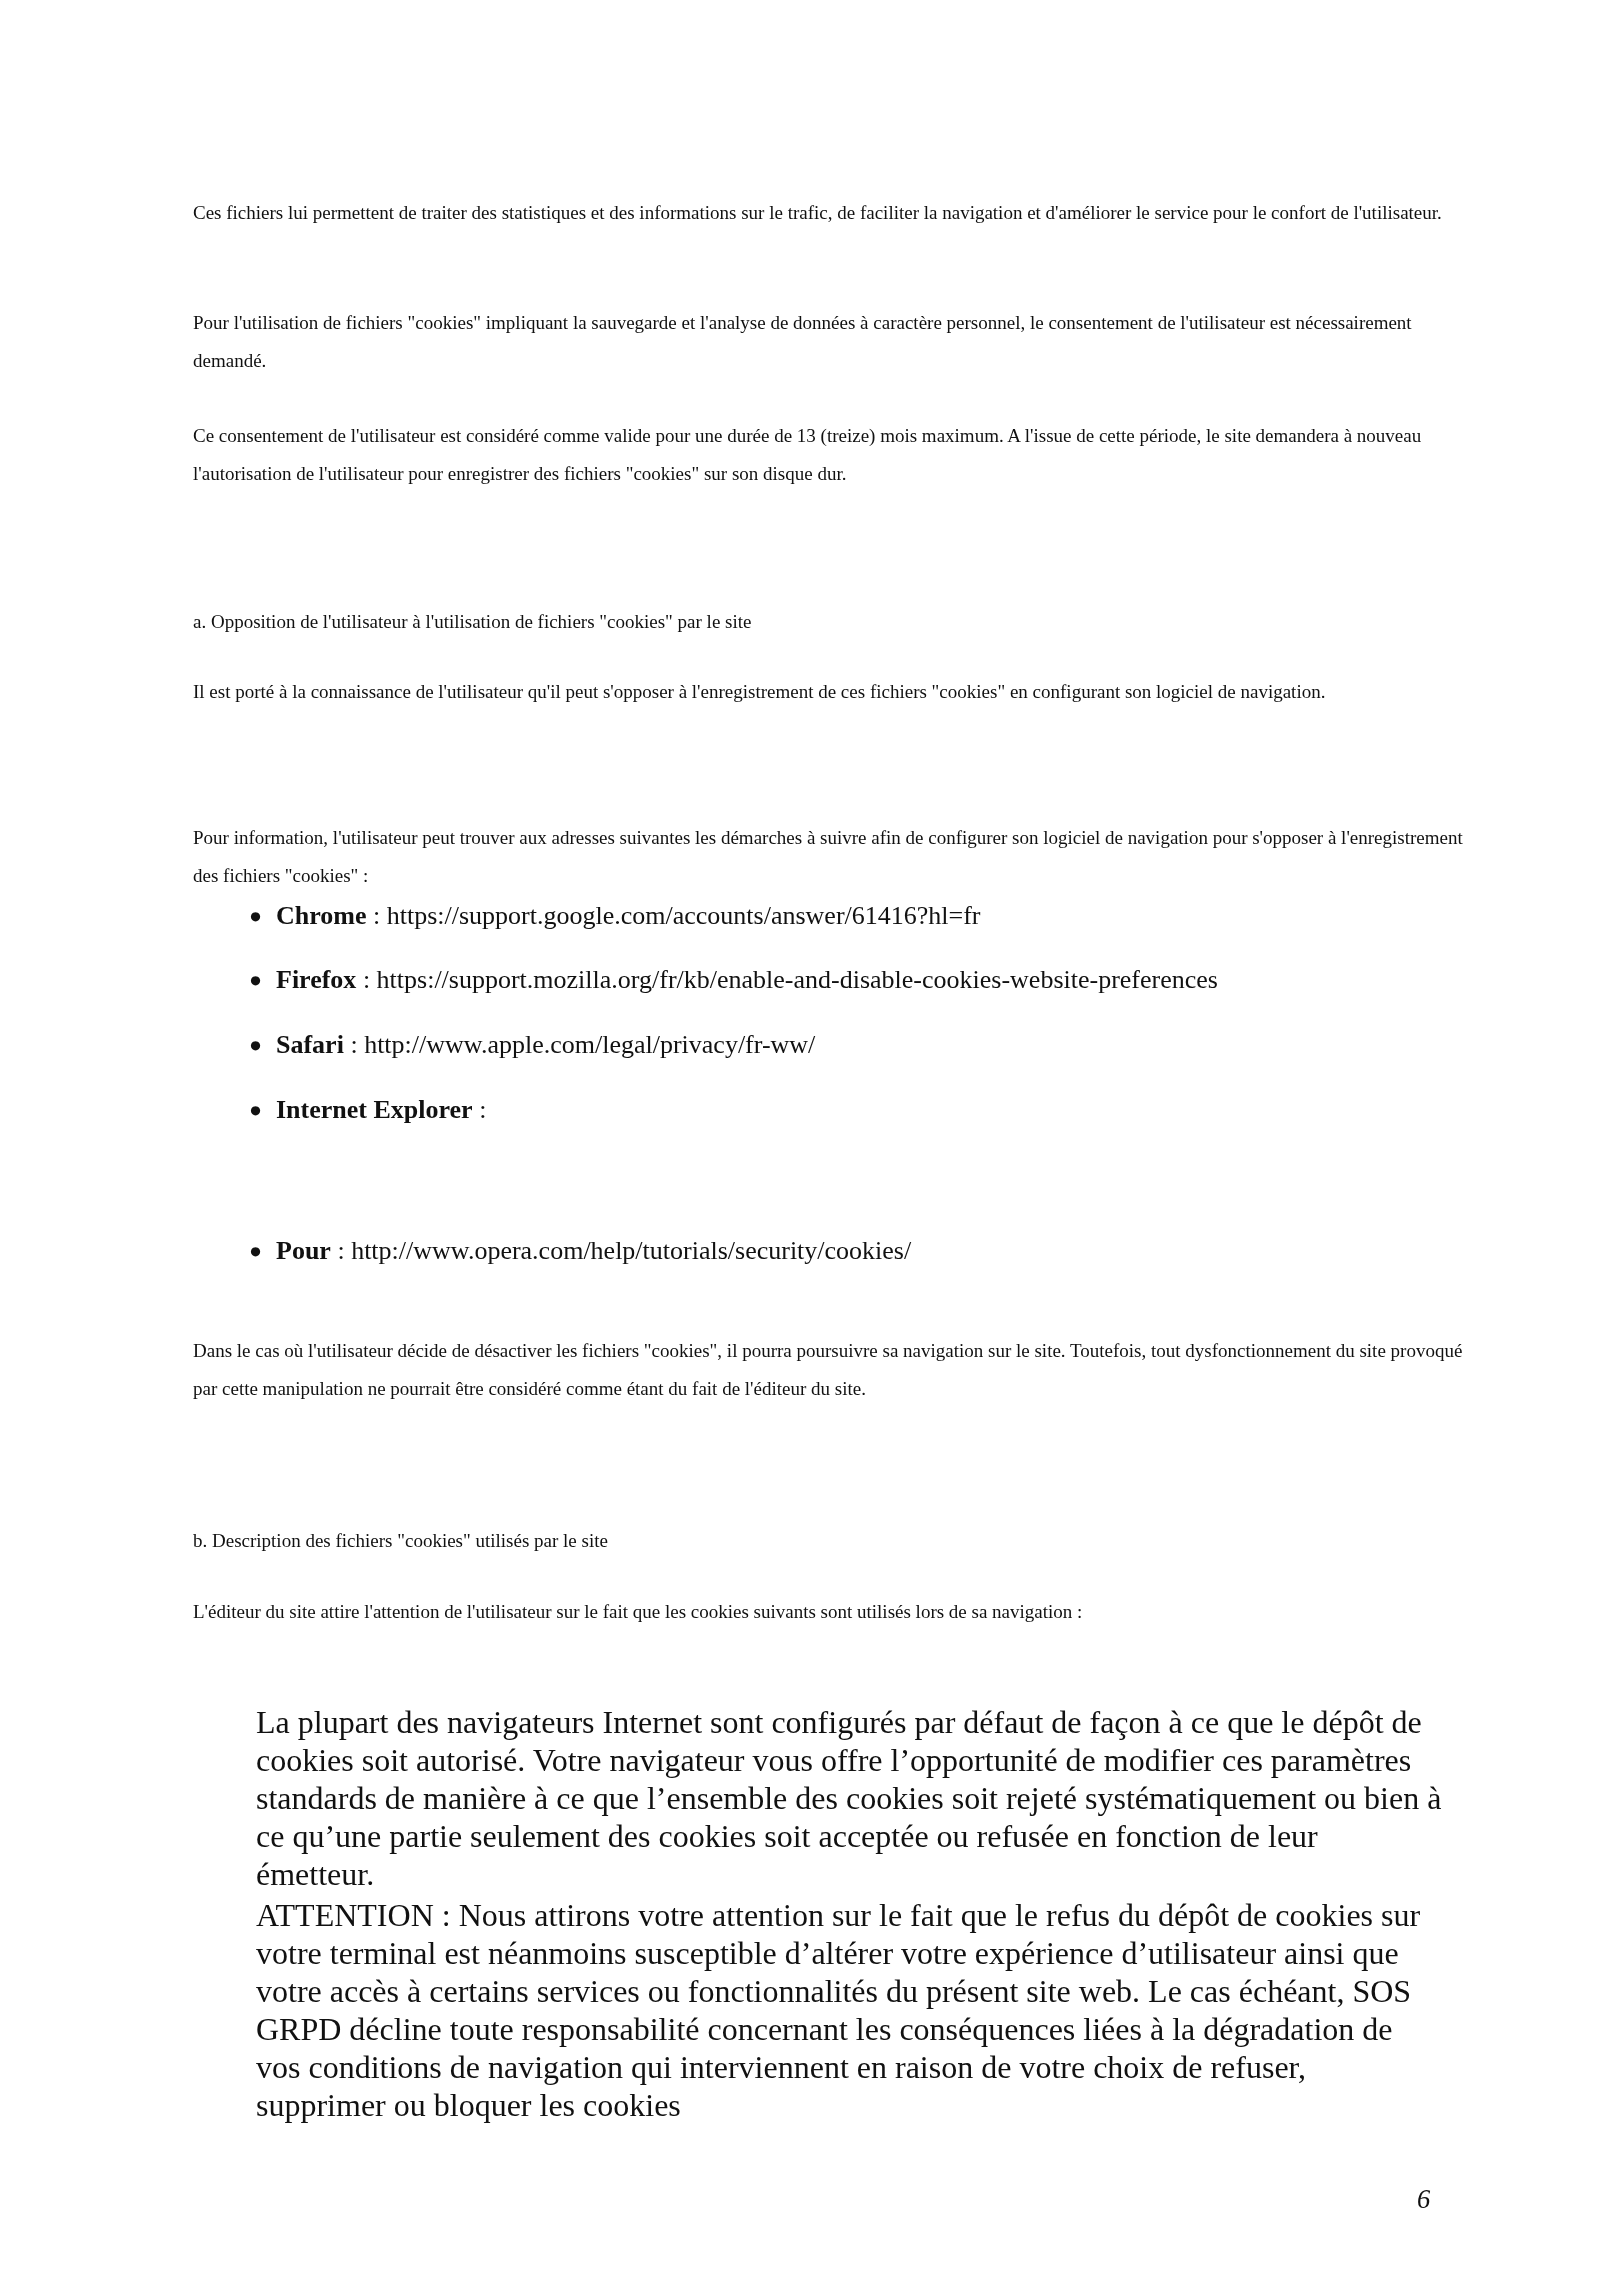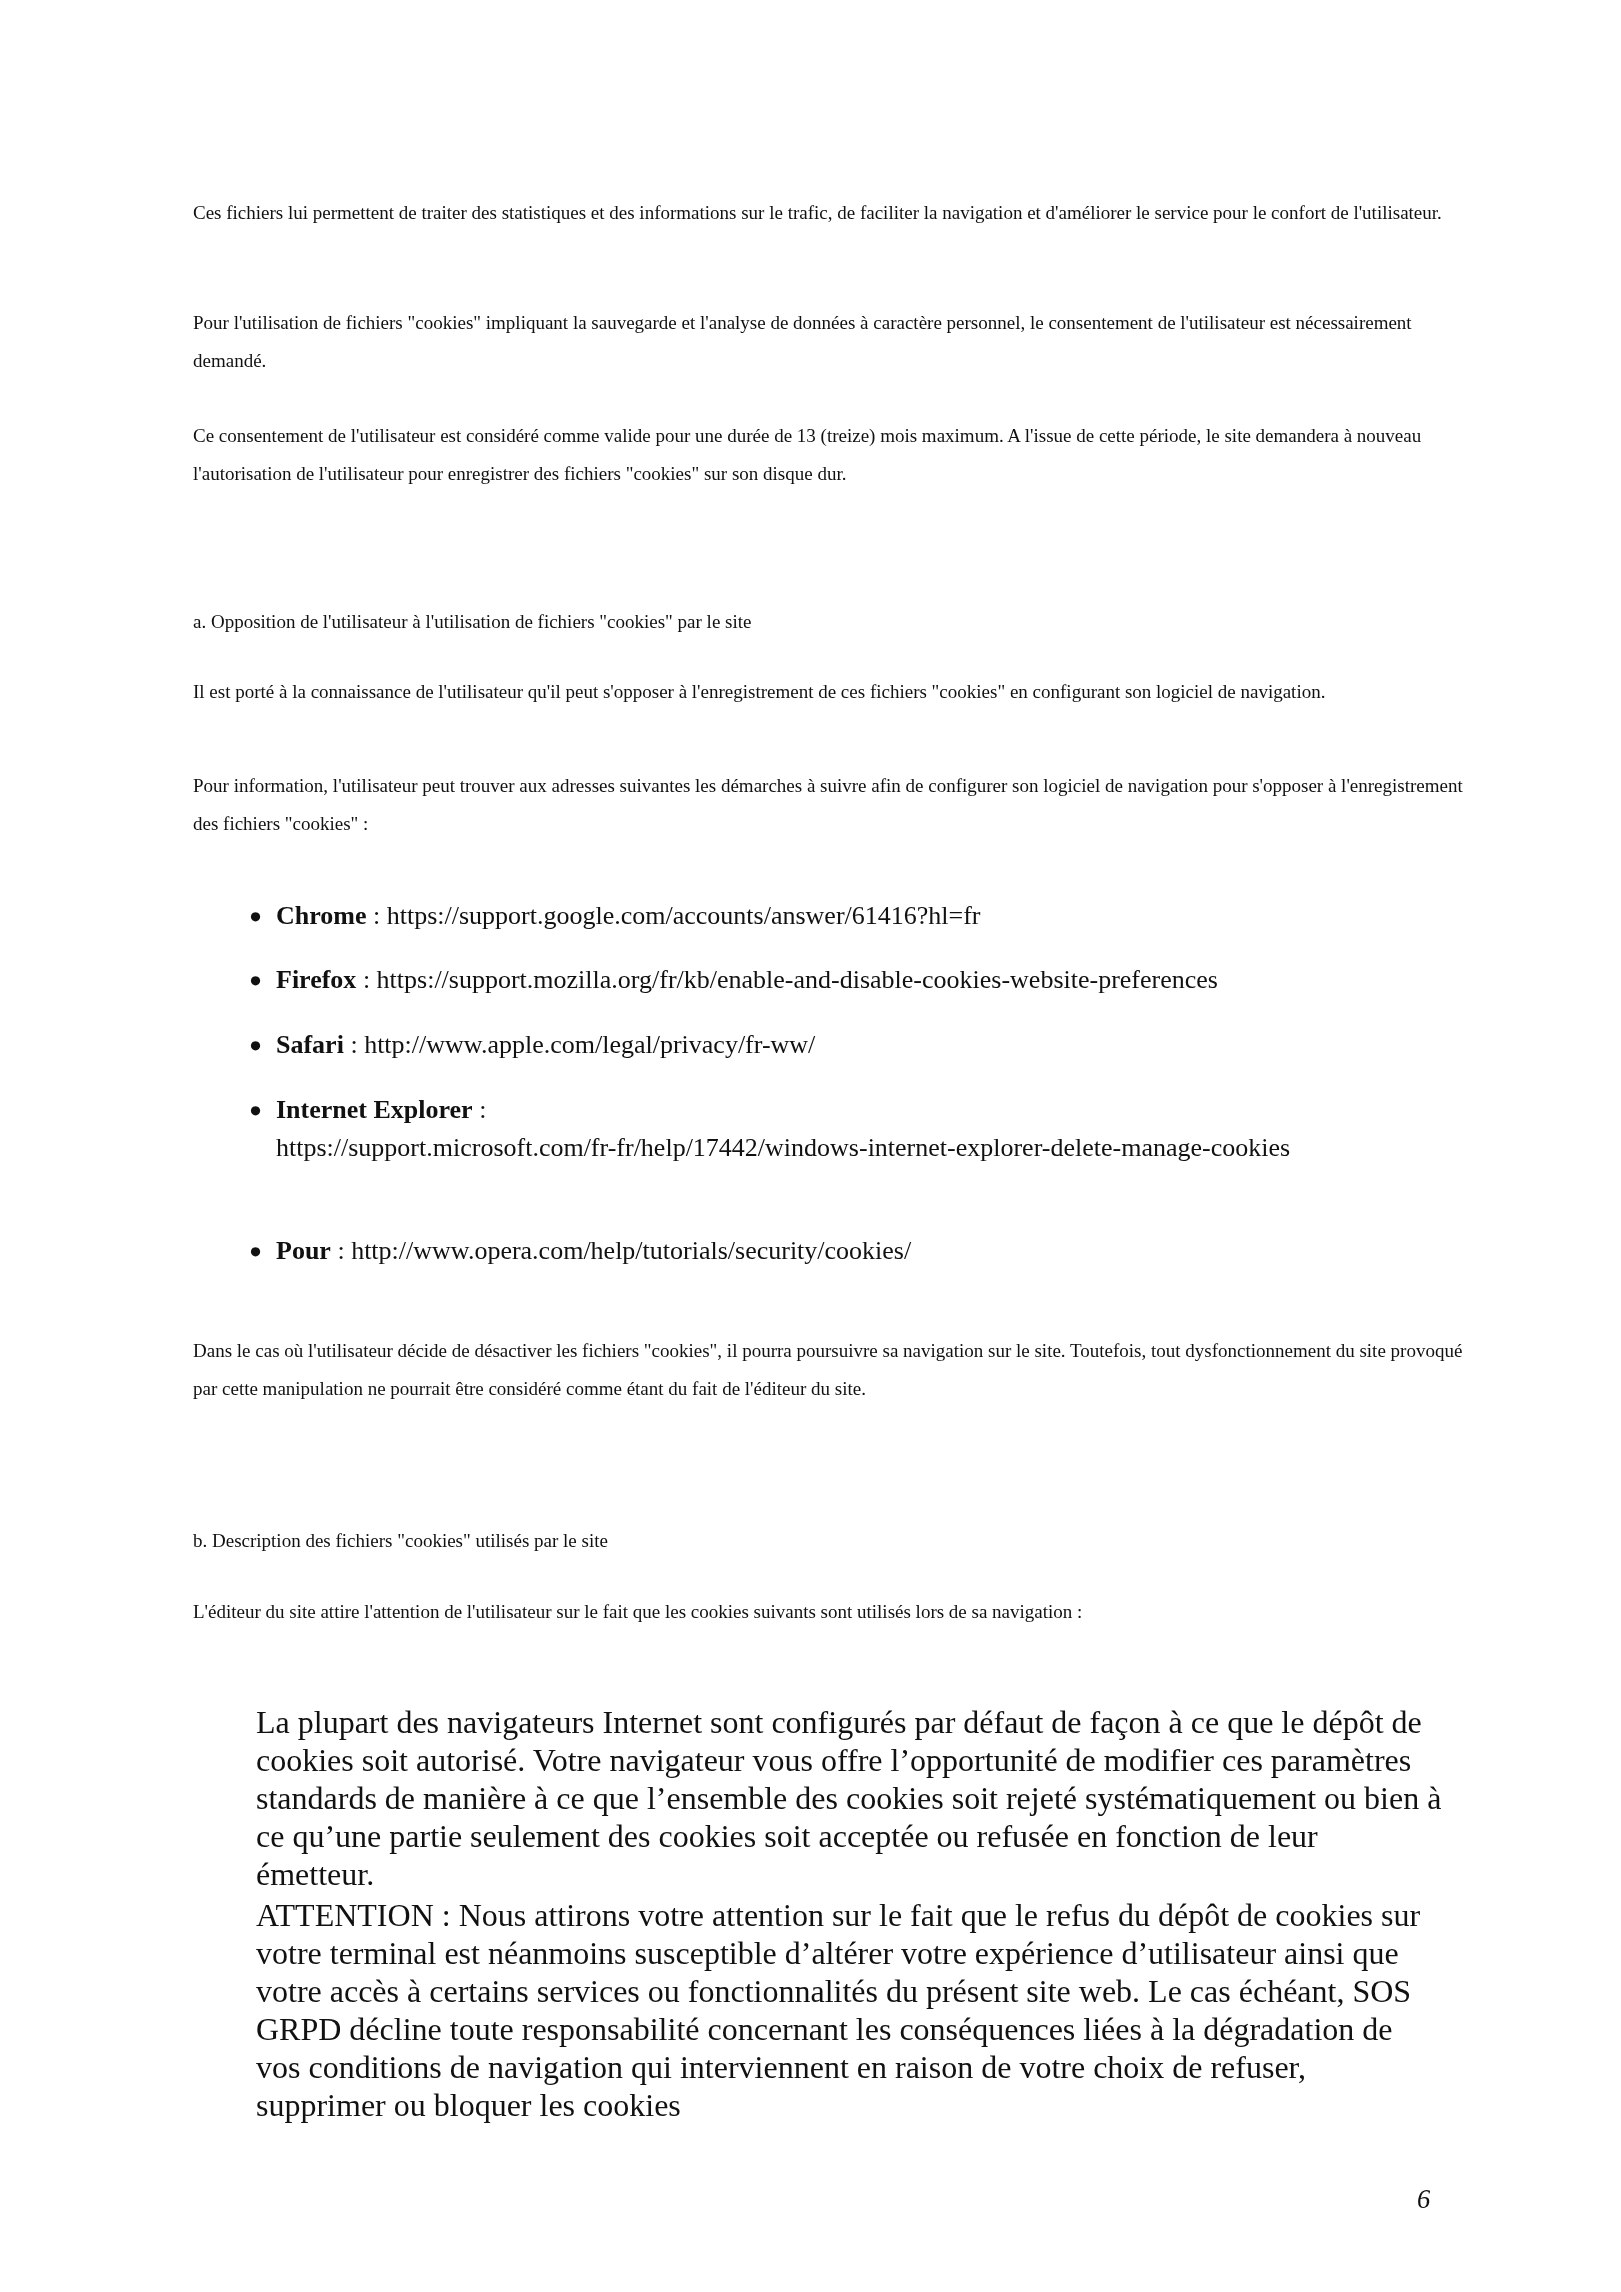--- a/index.html
+++ b/index.html
@@ -18,38 +18,38 @@
 </head>
 <body>
 
 <p class="blk" style="top:194px">Ces fichiers lui permettent de traiter des statistiques et des informations sur le trafic, de faciliter la navigation et d'améliorer le service pour le confort de l'utilisateur.</p>
 <p class="blk" style="top:304px">Pour l'utilisation de fichiers "cookies" impliquant la sauvegarde et l'analyse de données à caractère personnel, le consentement de l'utilisateur est nécessairement demandé.</p>
 <p class="blk" style="top:417px">Ce consentement de l'utilisateur est considéré comme valide pour une durée de 13 (treize) mois maximum. A l'issue de cette période, le site demandera à nouveau l'autorisation de l'utilisateur pour enregistrer des fichiers "cookies" sur son disque dur.</p>
 
 <p class="blk it" style="top:603px">a. Opposition de l'utilisateur à l'utilisation de fichiers "cookies" par le site</p>
 
 <p class="blk" style="top:673px">Il est porté à la connaissance de l'utilisateur qu'il peut s'opposer à l'enregistrement de ces fichiers "cookies" en configurant son logiciel de navigation.</p>
-<p class="blk" style="top:767px">Pour information, l'utilisateur peut trouver aux adresses suivantes les démarches à suivre afin de configurer son logiciel de navigation pour s'opposer à l'enregistrement des fichiers "cookies" :</p>
+<p class="blk" style="top:819px">Pour information, l'utilisateur peut trouver aux adresses suivantes les démarches à suivre afin de configurer son logiciel de navigation pour s'opposer à l'enregistrement des fichiers "cookies" :</p>
 
 <ul class="list">
   <li style="top:897px">
     <span class="bullet">●</span>
     <b>Chrome</b><span> : </span><span class="url">https://support.google.com/accounts/answer/61416?hl=fr</span>
   </li>
   <li style="top:961px">
     <span class="bullet">●</span>
     <b>Firefox</b><span> : </span><span class="url">https://support.mozilla.org/fr/kb/enable-and-disable-cookies-website-preferences</span>
   </li>
   <li style="top:1026px">
     <span class="bullet">●</span>
     <b>Safari</b><span> : </span><span class="url">http://www.apple.com/legal/privacy/fr-ww/</span>
   </li>
   <li style="top:1091px; width:1259px">
     <span class="bullet">●</span>
-    <b>Internet Explorer</b><span> :</span><br><span class="url">https://support.microsoft.com/fr-fr/help/17442/windows-internet-explorer-delete-manage-cookies</span>
+    <b>Internet Explorer</b><span> :</span><br>
   </li>
   <li style="top:1232px">
     <span class="bullet">●</span>
     <b>Pour</b><span> : </span><span class="url">http://www.opera.com/help/tutorials/security/cookies/</span>
   </li>
 </ul>
 
 <p class="blk" style="top:1332px">Dans le cas où l'utilisateur décide de désactiver les fichiers "cookies", il pourra poursuivre sa navigation sur le site. Toutefois, tout dysfonctionnement du site provoqué par cette manipulation ne pourrait être considéré comme étant du fait de l'éditeur du site.</p>
 
 <p class="blk it" style="top:1522px">b. Description des fichiers "cookies" utilisés par le site</p>

